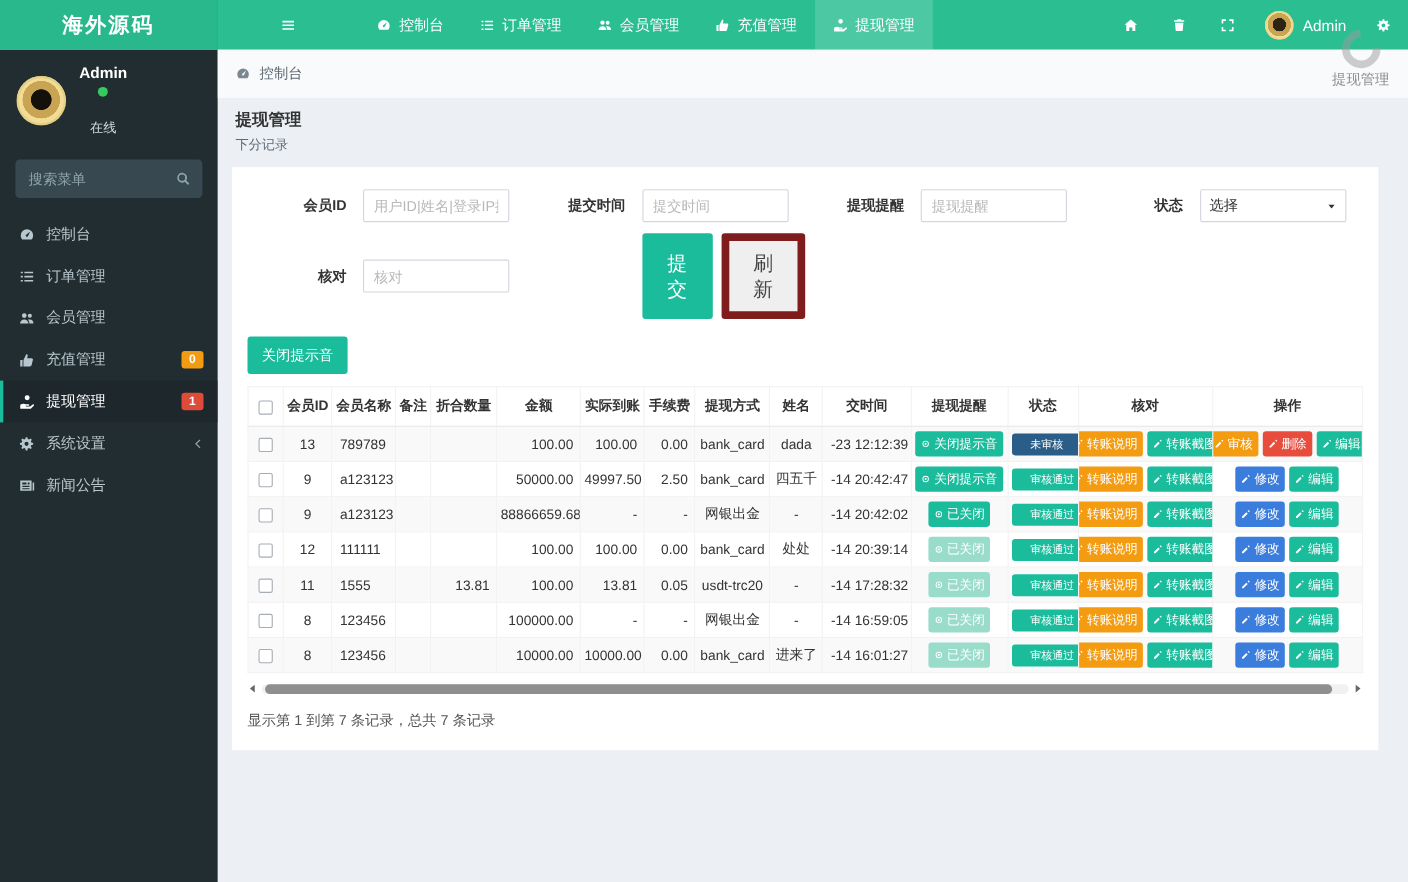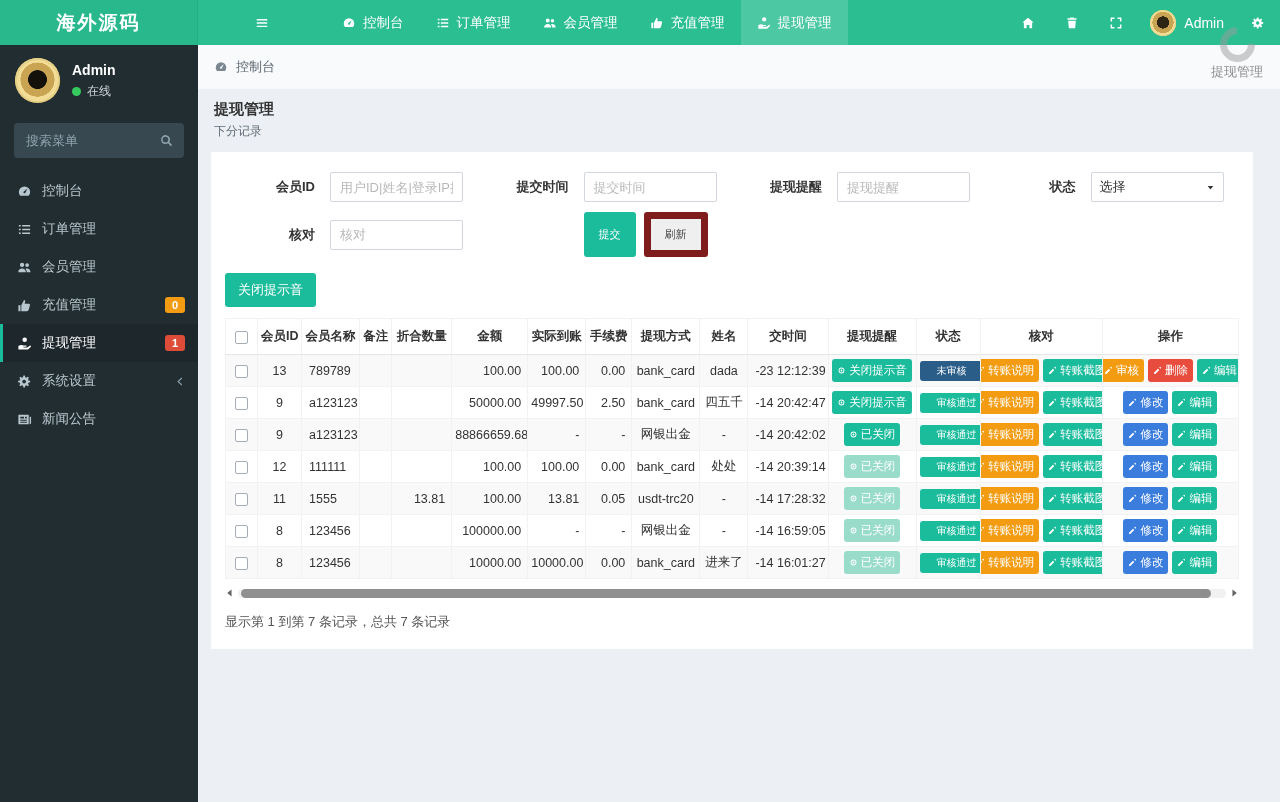--- a/index.html
+++ b/index.html
@@ -24,21 +24,21 @@
     box-shadow: inset 0 0 0 1px #e8d48a; }
 
   
   .layout { display:flex; height:757px; }
   .sidebar { width:198px; flex-shrink:0; background:#222d32; }
   .user-panel { display:flex; align-items:center; gap:12px; padding:13px 15px 10px; }
   .avatar-lg { width:45px; height:45px; border-radius:50%; flex-shrink:0;
     background: radial-gradient(circle at 50% 48%, #14110a 0 28%, #c9a553 30% 52%, #f3dd96 53% 68%, #8f7026 69%);
     box-shadow: inset 0 0 0 2px #e3cf85; }
   .uname { color:#fff; font-size:14px; font-weight:bold; }
-  .ustatus { display:flex; align-items:center; gap:6px; margin-top:5px; color:#d2dbdf; font-size:12px; }
+  .ustatus { display:flex; align-items:center; gap:20px; margin-top:5px; color:#d2dbdf; font-size:12px;flex-direction:column; }
   .dot { width:9px; height:9px; border-radius:50%; background:#35c95e; }
   .search-box { position:relative; margin:10px 14px 14px; }
   .search-box input { width:100%; height:35px; background:#374850; border:none; border-radius:4px;
     padding:0 32px 0 12px; color:#eee; font-size:13px; font-family:inherit; }
   .search-box input::placeholder { color:#8fa3ad; }
   .search-box .sic { position:absolute; right:10px; top:10px; width:15px; height:15px; color:#8fa3ad; cursor:pointer; }
   .side-menu { margin-top:4px; }
   .side-item { display:flex; align-items:center; gap:10px; height:38px; padding:0 13px 0 14px;
     color:#b8c7ce; font-size:13.5px; cursor:pointer; border-left:3px solid transparent; }
   .side-item .ic { width:15px; height:15px; }
@@ -60,21 +60,21 @@
   .filter-grid { display:grid; grid-template-columns:repeat(4,1fr); row-gap:10px; padding-top:4px; }
   .fg { display:flex; align-items:center; }
   .fg label { width:90px; flex-shrink:0; margin-right:15px; text-align:right; font-size:13px; font-weight:bold; color:#333; }
   .fg input { width:133px; height:30px; border:1px solid #d2d6de; border-radius:2px; padding:0 9px;
     font-size:13px; color:#333; font-family:inherit; }
   .fg input::placeholder { color:#b8b8b8; }
   .fsel { width:133px; height:30px; border:1px solid #d2d6de; border-radius:2px; display:flex; align-items:center;
     justify-content:space-between; padding:0 8px; font-size:13px; color:#333; cursor:pointer; background:#fff; }
   .fsel .ic { width:9px; height:9px; color:#333; }
   .fbtns { display:flex; gap:8px; }
-  .btn { border:none; border-radius:3px; font-size:11px; cursor:pointer; font-family:Liberation Mono, monospace; }
+  .btn { border:none; border-radius:3px; font-size:18px; cursor:pointer; font-family:Liberation Mono, monospace; }
   .btn-submit { background:#1abc9c; color:#fff; padding:8px 15px; }
   .btn-refresh { background:#efefef; color:#444; padding:8px 14px; border:7px solid #7f1d1d; }
 
   .mute-btn { margin-top:16px; background:#1abc9c; color:#fff; border:none; border-radius:3px;
     padding:8px 13px; font-size:13px; cursor:pointer; font-family:inherit; }
 
   
   .grid-table { width:100%; table-layout:fixed; border-collapse:collapse; margin-top:11px; border:1px solid #f0f0f0; }
   .grid-table th, .grid-table td { border:1px solid #f2f2f2; font-size:12.5px; color:#333; padding:2px 3px;
     text-align:center; white-space:nowrap; overflow:hidden; }

